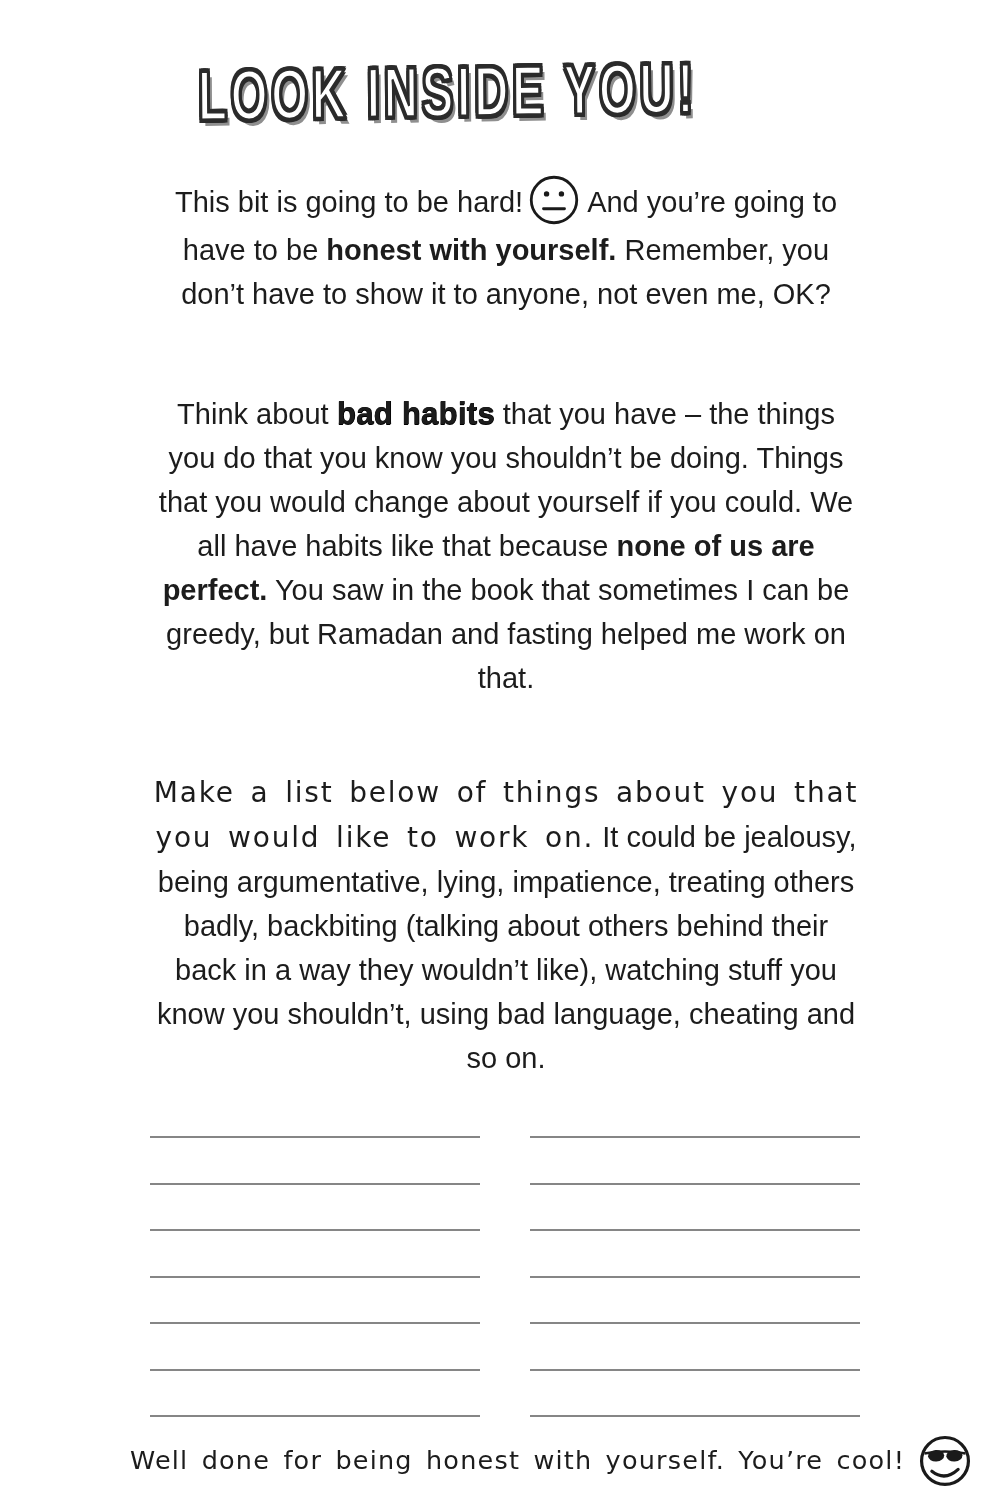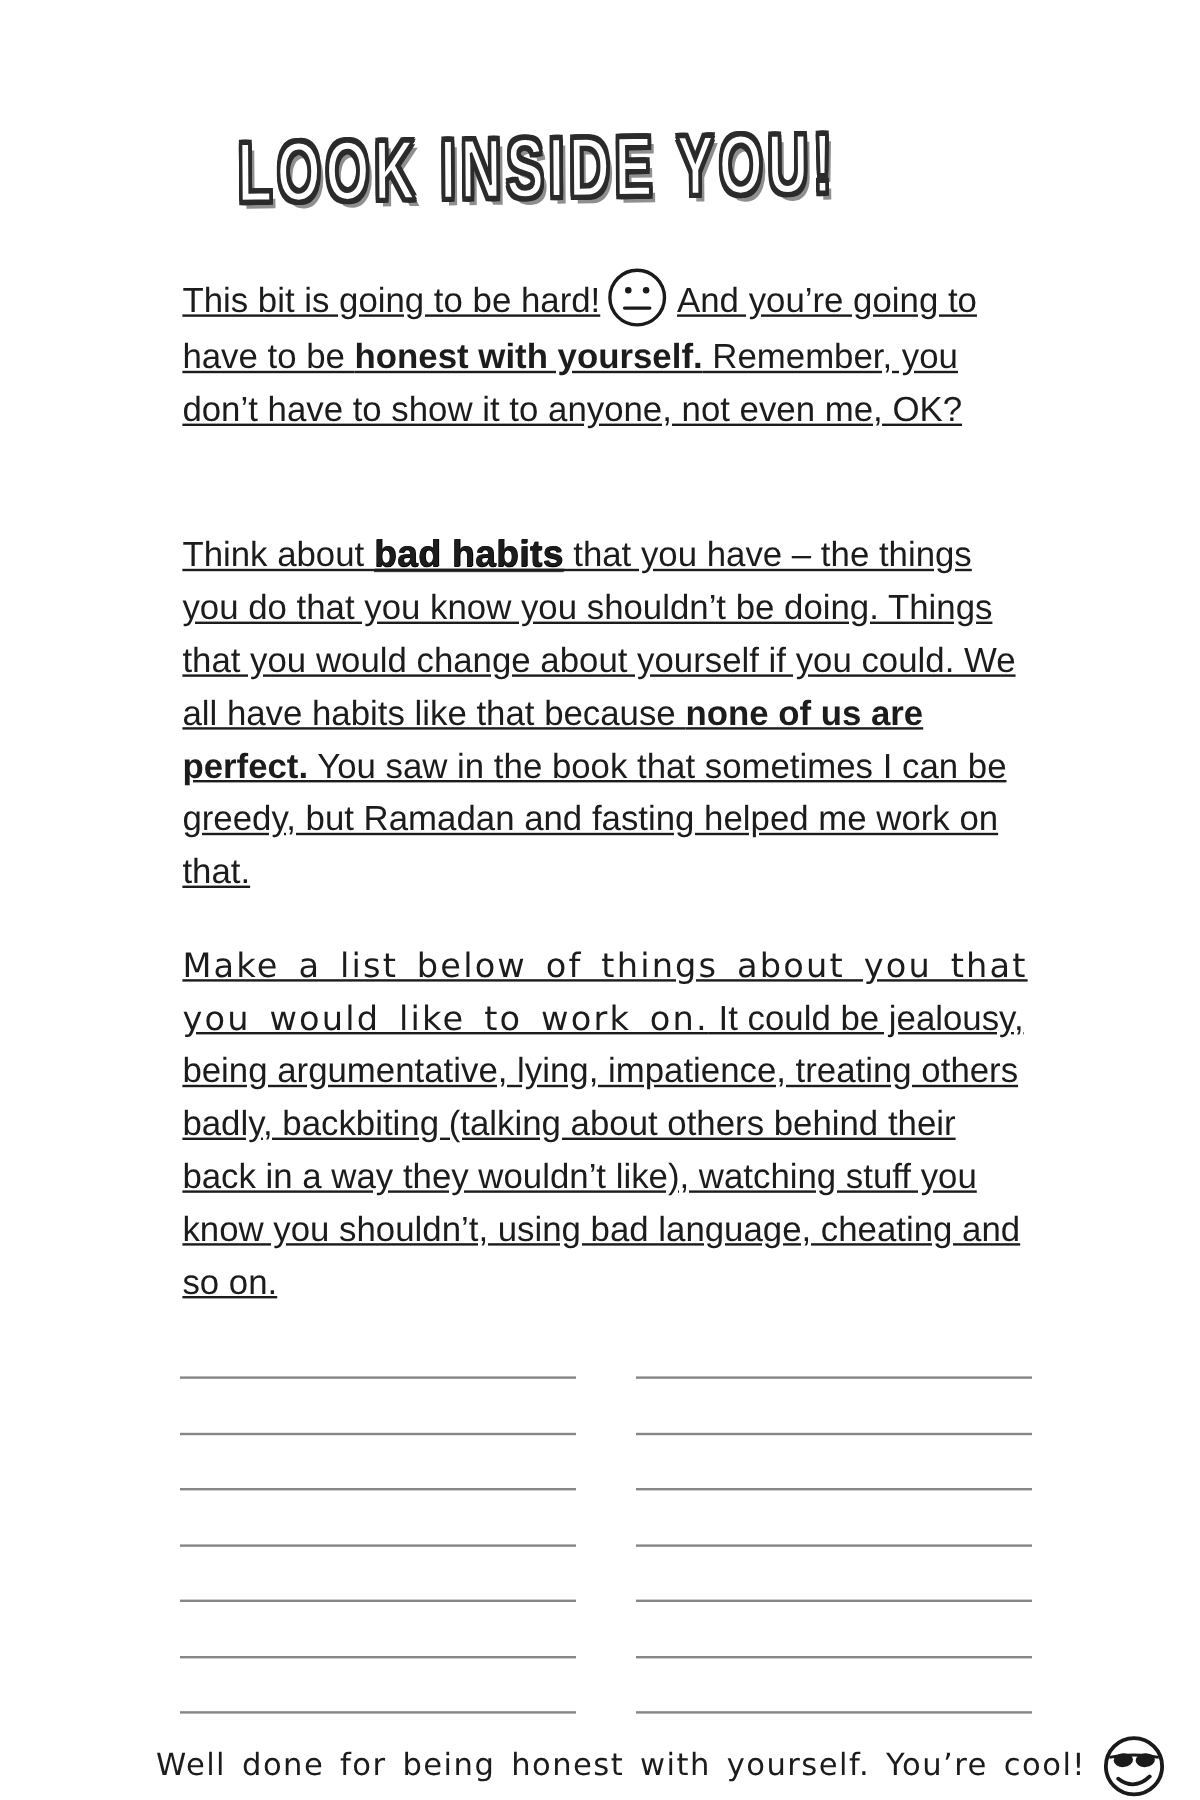--- a/index.html
+++ b/index.html
@@ -10,21 +10,21 @@
     color: #1c1c1c;
     overflow: hidden;
   }
   .page {
     box-sizing: border-box;
     width: 1000px; height: 1500px;
     padding: 0 140px 0 152px;
   }
   
   h1.title {
-    margin: 98px 0 0 46px;
+    margin: 50px 0 0 46px;
     height: 92px;
     line-height: 92px;
     overflow: visible;
     white-space: nowrap;
   }
   .title-text {
     display: inline-block;
     font-family: "Liberation Sans", sans-serif;
     font-weight: 700;
     font-size: 47px;
@@ -38,26 +38,25 @@
       -2px 0 0 #2b2b2b, 2px 0 0 #2b2b2b,
       4px 4px 0 #8f8f8f;
     transform: scaleY(1.5) rotate(-0.6deg);
     transform-origin: left center;
   }
   
   p.body {
     font-size: 29px;
     line-height: 44px;
     margin: 0;
-    text-align: left;
-    text-decoration: underline;
+    text-align: center;
   }
   p.intro        { margin-top: 30px; }
   p.habits       { margin-top: 76px; }
-  p.instructions { margin-top: 34px; }
+  p.instructions { margin-top: 70px; }
   strong.b  { font-weight: 700; }
   strong.xb {
     font-weight: 700;
     font-size: 31px;
     letter-spacing: 0.3px;
     text-shadow: 0.7px 0 0 #000, 0 0.5px 0 #000;
   }
   
   .hand {
     font-family: "DejaVu Sans", sans-serif;

